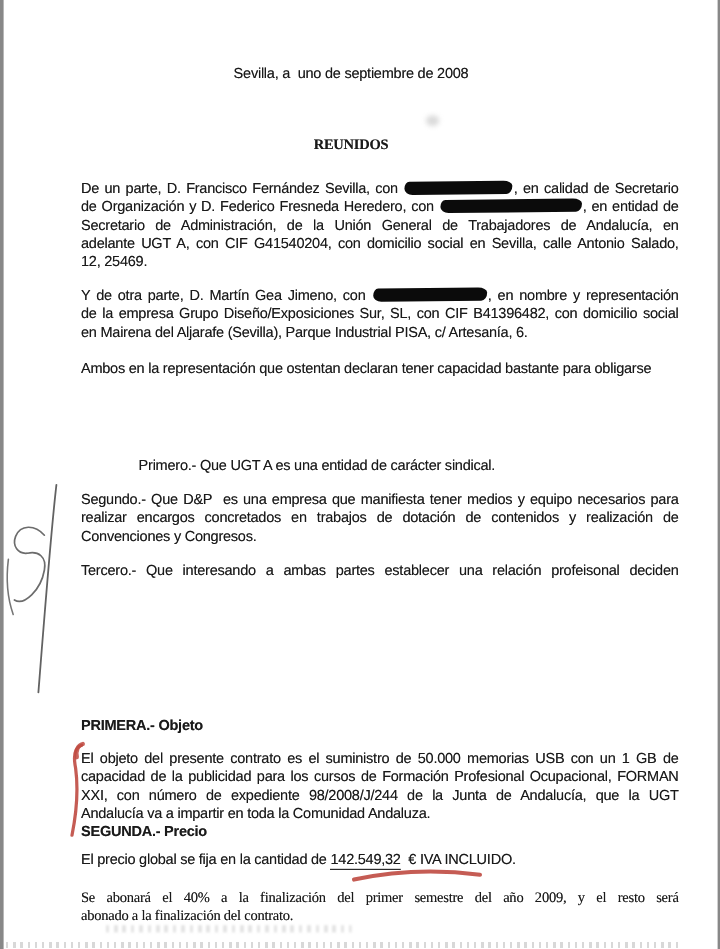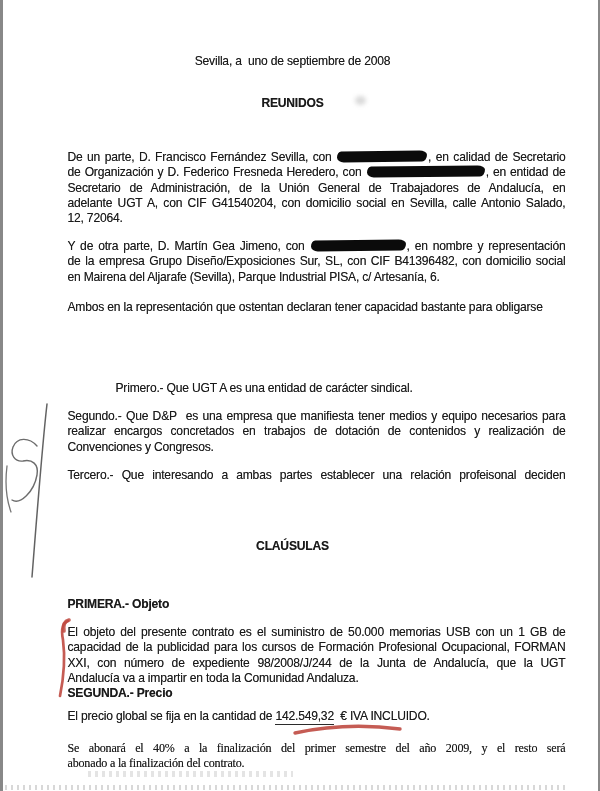--- a/index.html
+++ b/index.html
@@ -43,28 +43,28 @@
     filter:blur(0.5px);
   }
 </style>
 </head>
 <body>
 
 <div class="page">
 
   <div class="block center" style="top:54px;">Sevilla, a&nbsp; uno de septiembre de 2008</div>
 
-  <div class="block center bold" style="top:96px;">REUNIDOS</div>
+  <div class="block center bold" style="top:113px;font-family:Liberation Serif, serif;">REUNIDOS</div>
 
   <div class="block" style="top:150px;">
       <div class="line"><span>De un parte, D. Francisco Fernández Sevilla, con </span><span class="redact" style="width: 90px;"></span><span>, en calidad de Secretario</span></div>
       <div class="line"><span>de Organización y D. Federico Fresneda Heredero, con </span><span class="redact" style="width: 118px;"></span><span>, en entidad de</span></div>
       <div class="line"><span>Secretario de Administración, de la Unión General de Trabajadores de Andalucía, en</span></div>
       <div class="line"><span>adelante UGT A, con CIF G41540204, con domicilio social en Sevilla, calle Antonio Salado,</span></div>
-      <div class="line last"><span>12, 72064.</span></div>
+      <div class="line last"><span>12, 25469.</span></div>
     </div>
 
   <div class="block" style="top:239px;">
       <div class="line"><span>Y de otra parte, D. Martín Gea Jimeno, con </span><span class="redact" style="width: 95px;"></span><span>, en nombre y representación</span></div>
       <div class="line"><span>de la empresa Grupo Diseño/Exposiciones Sur, SL, con CIF B41396482, con domicilio social</span></div>
       <div class="line last"><span>en Mairena del Aljarafe (Sevilla), Parque Industrial PISA, c/ Artesanía, 6.</span></div>
     </div>
 
   <div class="block" style="top:300px;">
       <div class="line last"><span>Ambos en la representación que ostentan declaran tener capacidad bastante para obligarse</span></div>
@@ -78,21 +78,20 @@
   <div class="block" style="top:409px;">
       <div class="line"><span>Segundo.- Que D&amp;P&nbsp; es una empresa que manifiesta tener medios y equipo necesarios para</span></div>
       <div class="line"><span>realizar encargos concretados en trabajos de dotación de contenidos y realización de</span></div>
       <div class="line last"><span>Convenciones y Congresos.</span></div>
     </div>
 
   <div class="block" style="top:468px;">
       <div class="line"><span>Tercero.- Que interesando a ambas partes establecer una relación profeisonal deciden</span></div>
     </div>
 
-  <div class="block center bold" style="top:539px;">CLAÚSULAS</div>
 
   <div class="block bold" style="top:597px;">PRIMERA.- Objeto</div>
 
   <div class="block" style="top:625px;">
       <div class="line"><span>El objeto del presente contrato es el suministro de 50.000 memorias USB con un 1 GB de</span></div>
       <div class="line"><span>capacidad de la publicidad para los cursos de Formación Profesional Ocupacional, FORMAN</span></div>
       <div class="line"><span>XXI, con número de expediente 98/2008/J/244 de la Junta de Andalucía, que la UGT</span></div>
       <div class="line last"><span>Andalucía va a impartir en toda la Comunidad Andaluza.</span></div>
     </div>
 

